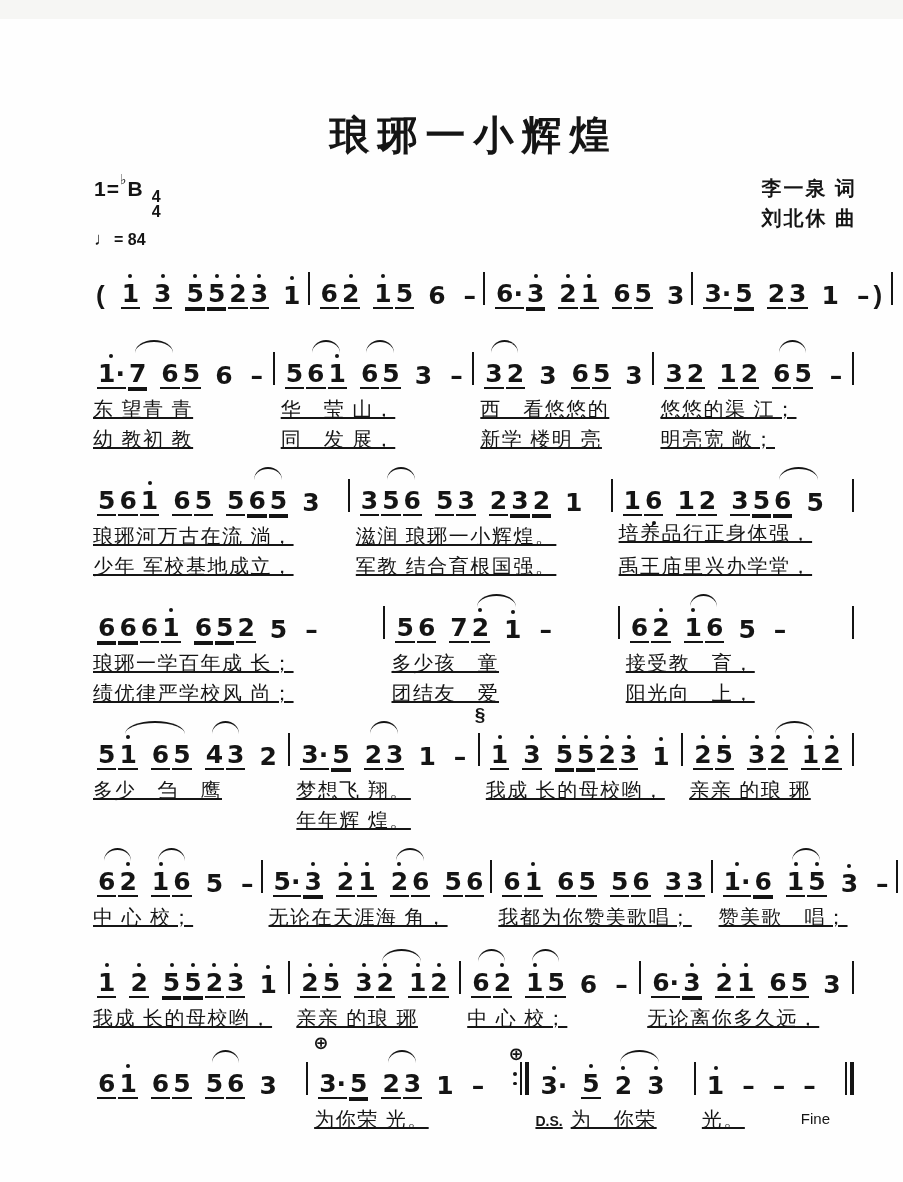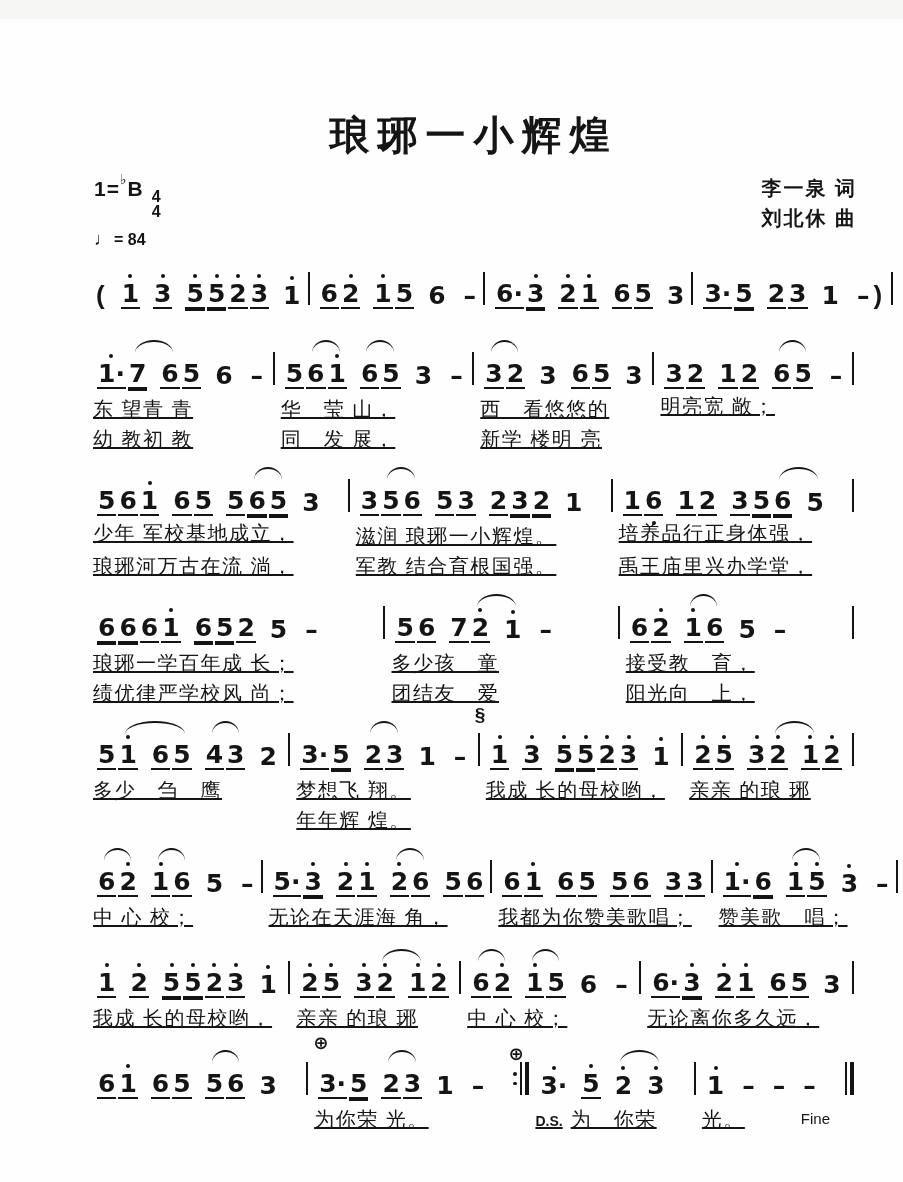--- a/index.html
+++ b/index.html
@@ -334,20 +334,21 @@
             </span>
             <span class="note attach u1">
               <span class="hd"></span>
               <span class="dg">5</span>
             </span>
             <span class="note dash">
               <span class="hd"></span>
               <span class="dg">–</span>
             </span>
           </div>
+          <div class="lyr l1">悠悠的渠 江；</div>
           <div class="lyr l2">明亮宽 敞；</div>
           <div class="slur" style="left: 121.5px; width: 27px;"></div>
         </div>
         <span class="bar">
           <i class="bl thin"></i>
         </span>
       </div>
       <div class="system" style="margin-bottom: 12px;">
         <div class="measure">
           <div class="notes-row">
@@ -381,22 +382,22 @@
             </span>
             <span class="note attach u2">
               <span class="hd"></span>
               <span class="dg">5</span>
             </span>
             <span class="note">
               <span class="hd"></span>
               <span class="dg">3</span>
             </span>
           </div>
+          <div class="lyr l1">琅琊河万古在流 淌，</div>
           <div class="lyr l2">少年 军校基地成立，</div>
-          <div class="lyr l1">琅琊河万古在流 淌，</div>
           <div class="slur" style="left: 163.5px; width: 28px;"></div>
         </div>
         <span class="bar">
           <i class="bl thin"></i>
         </span>
         <div class="measure">
           <div class="notes-row">
             <span class="note u1">
               <span class="hd"></span>
               <span class="dg">3</span>

